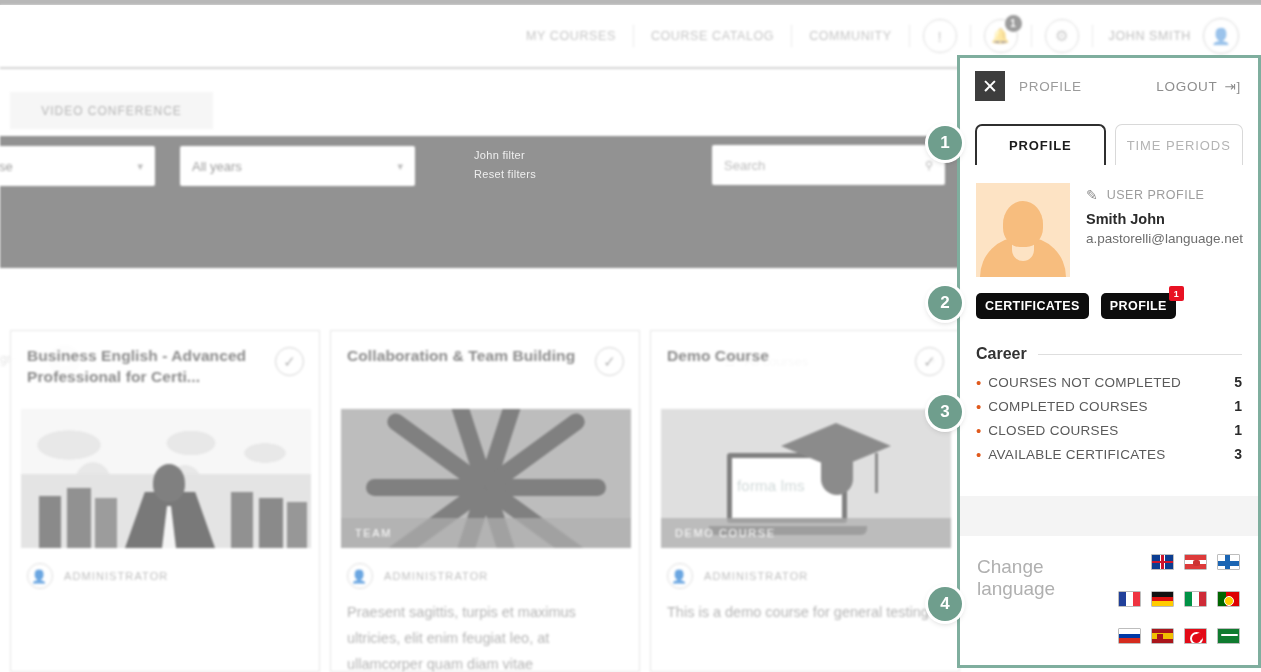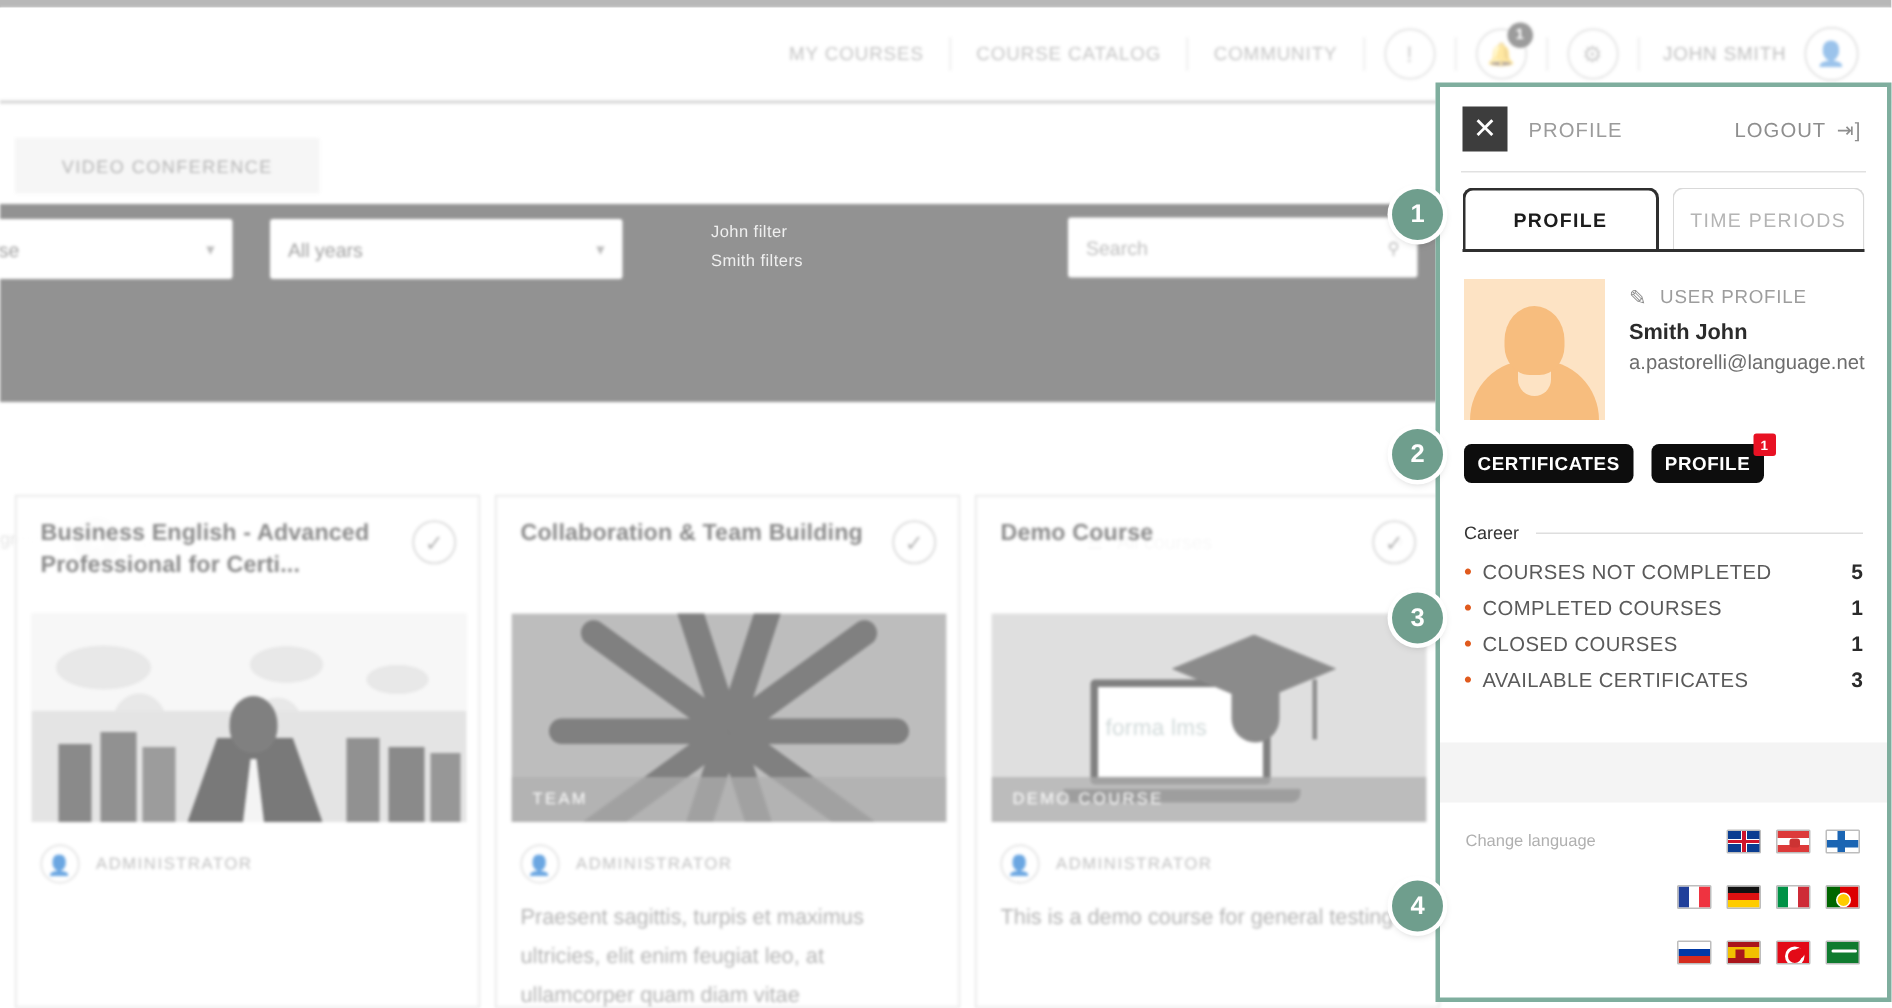--- a/index.html
+++ b/index.html
@@ -203,32 +203,32 @@
     position: relative; background: #0d0d0d; color: #fff; border-radius: 5px;
     font-size: 12.5px; letter-spacing: .4px; padding: 6px 9px; font-weight: 600;
   }
   .pill-badge {
     position: absolute; right: -8px; top: -7px; min-width: 15px; height: 15px; border-radius: 2px;
     background: #e81123; color: #fff; font-size: 9px; font-weight: bold;
     display: flex; align-items: center; justify-content: center; padding: 0 3px;
   }
 
   .career-head { display: flex; align-items: center; gap: 11px; margin-top: 26px; }
-  .career-head .ctitle { font-size: 12px; font-weight: normal; color: #333; }
+  .career-head .ctitle { font-size: 16px; font-weight: bold; color: #333; }
   .career-head .cline { flex: 1; height: 1px; background: #dedede; }
   .career-list { margin-top: 11px; }
   .career-item { display: flex; align-items: center; margin-bottom: 8px; }
   .bullet { color: #e05a1d; font-size: 15px; margin-right: 7px; line-height: 1; }
   .career-item .clabel { font-size: 13.5px; color: #5a5a5a; letter-spacing: .3px; text-transform: uppercase; }
   .career-item .cval { margin-left: auto; font-size: 14px; font-weight: bold; color: #2b2b2b; }
 
   .gray-band { height: 40px; background: #f4f4f4; margin-top: 26px; flex: 0 0 auto; }
 
   .lang-area { padding: 18px 18px 0 17px; display: flex; flex: 1 1 auto; }
-  .lang-label { font-size: 11px; color: #b0b0b0; padding-top: 2px; text-align: right; }
+  .lang-label { font-size: 19px; color: #b0b0b0; padding-top: 2px; }
   .flags { margin-left: auto; }
   .flag-row { display: flex; gap: 10px; margin-bottom: 21px; justify-content: flex-end; }
   .flag { width: 23px; height: 16px; border: 1px solid #bdbdbd; position: relative; overflow: hidden; border-radius: 1px; }
 
   .f-uk { background: #0b3d91; }
   .f-uk::before { content:""; position:absolute; inset:0;
     background:
       linear-gradient(to bottom, transparent 40%, #fff 40%, #fff 60%, transparent 60%),
       linear-gradient(to right, transparent 40%, #fff 40%, #fff 60%, transparent 60%); }
   .f-uk::after { content:""; position:absolute; inset:0;
@@ -314,21 +314,21 @@
       <div class="new-lab">New</div>
       <div class="progress-lab">gress</div>
       <div class="allcourses">
         <span>☰</span>
         <span>All courses</span>
         <span class="caret">▾</span>
       </div>
     </div>
     <div class="applyfilter">
       <div>John filter</div>
-      <div>Smith filters</div>
+      <div>Reset filters</div>
     </div>
 
     <div class="cards">
 
       <div class="card c1">
         <div class="card-title">Business English - Advanced Professional for Certi...</div>
         <div class="card-check">✓</div>
         <div class="card-img">
           <div class="map-bg"></div>
           <div class="crowd"></div>

